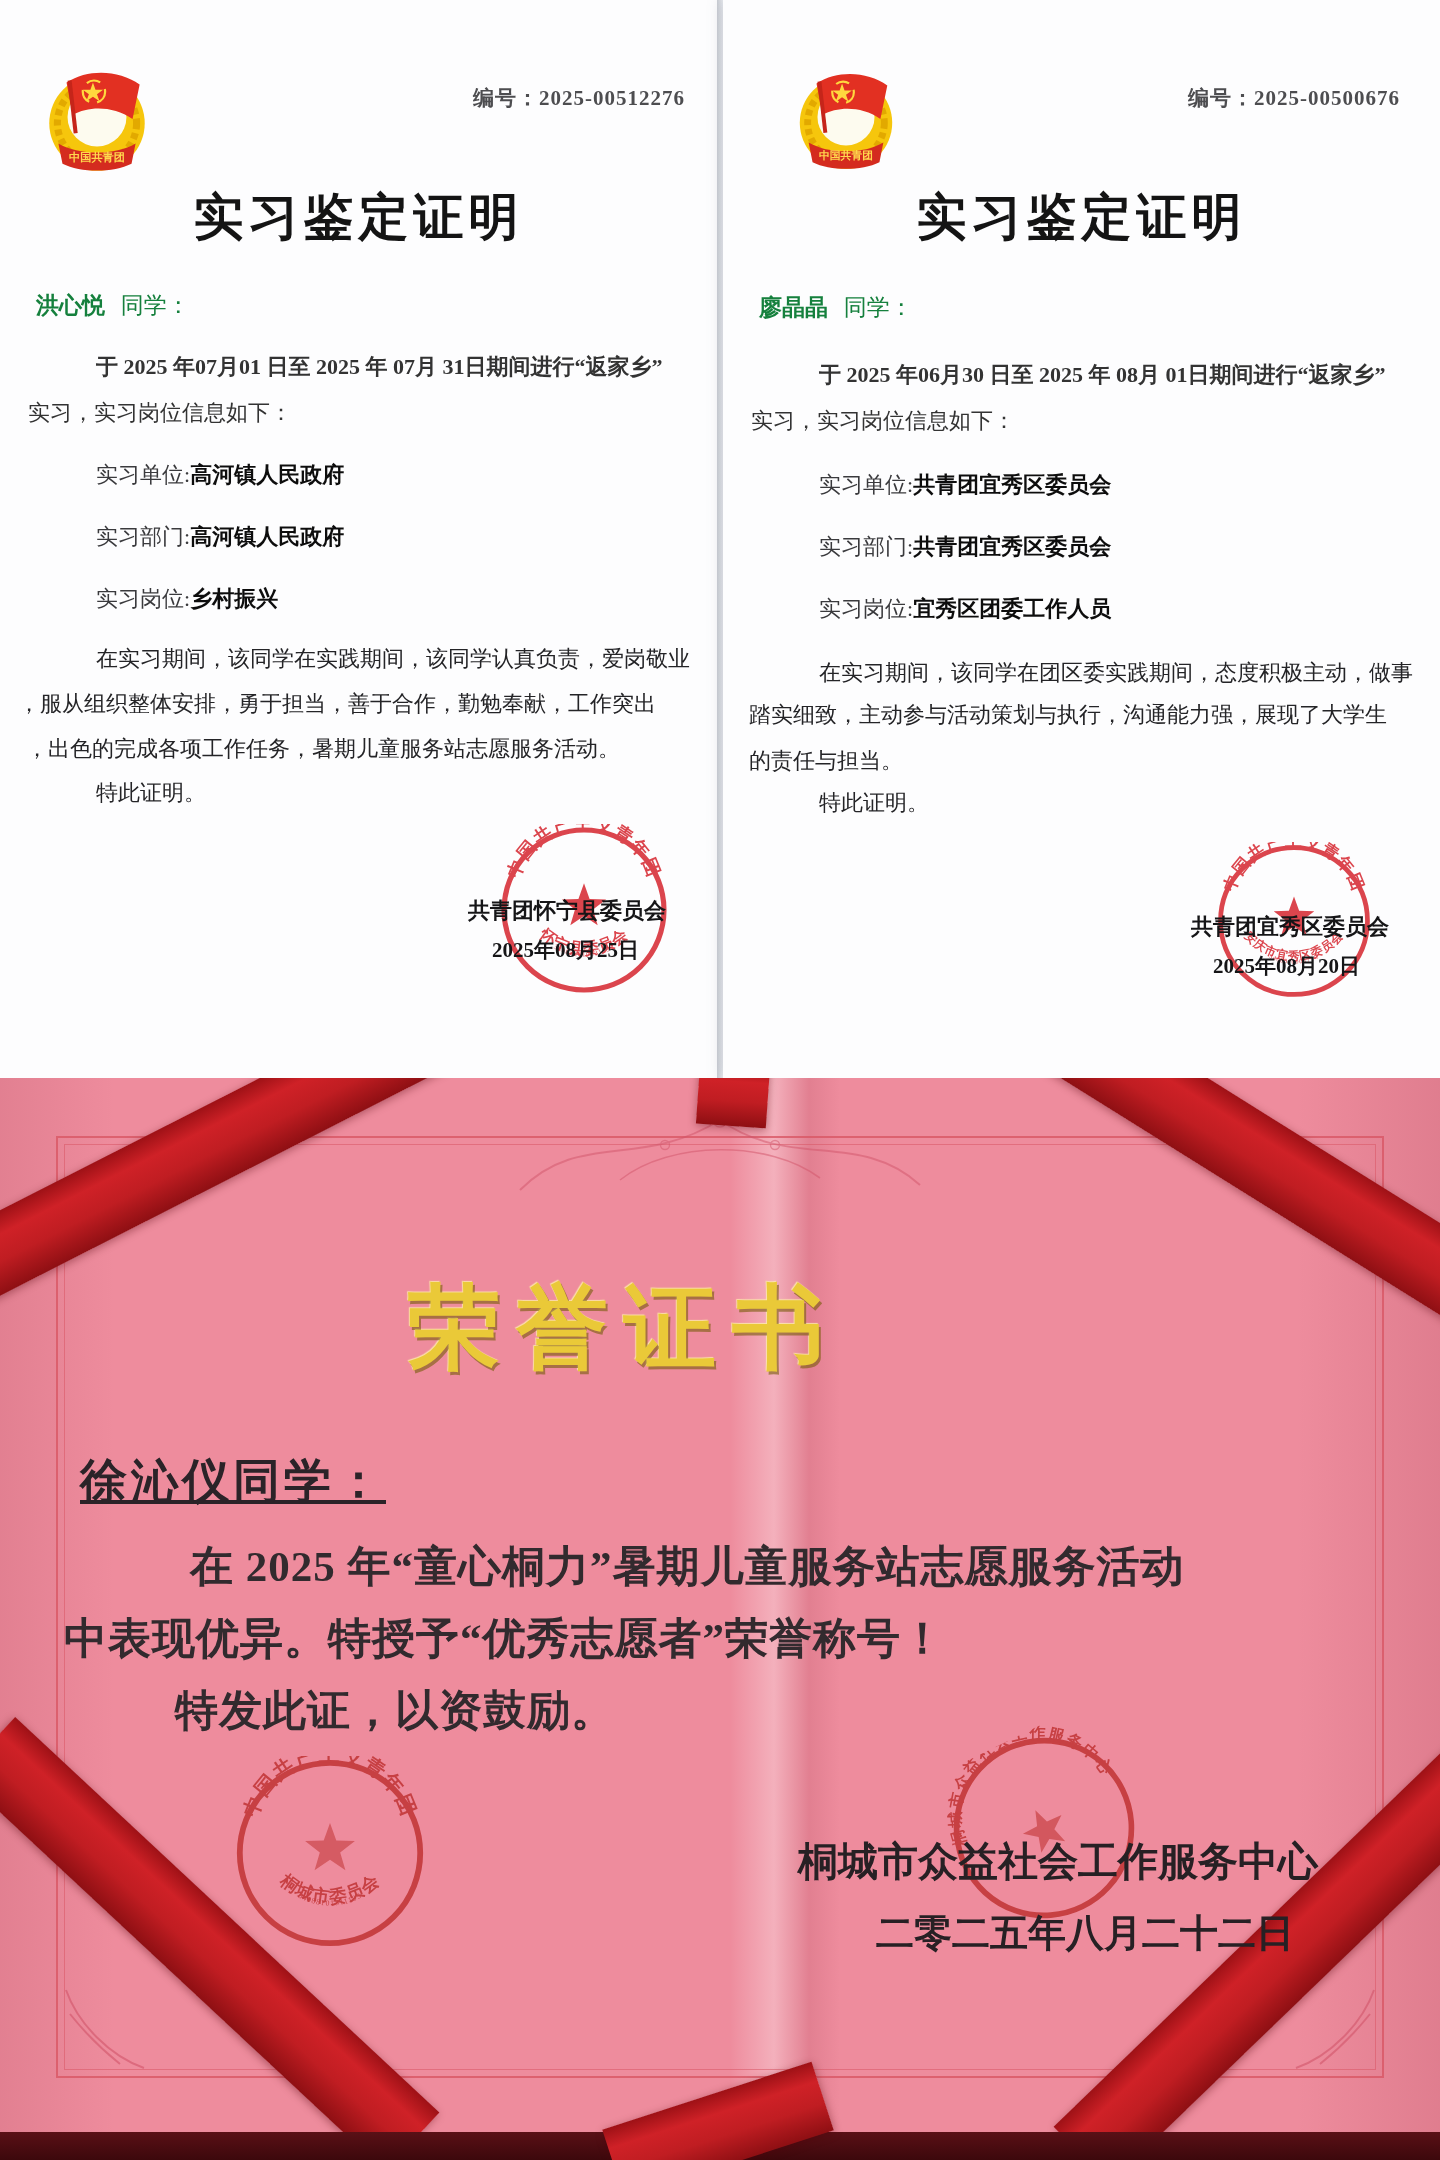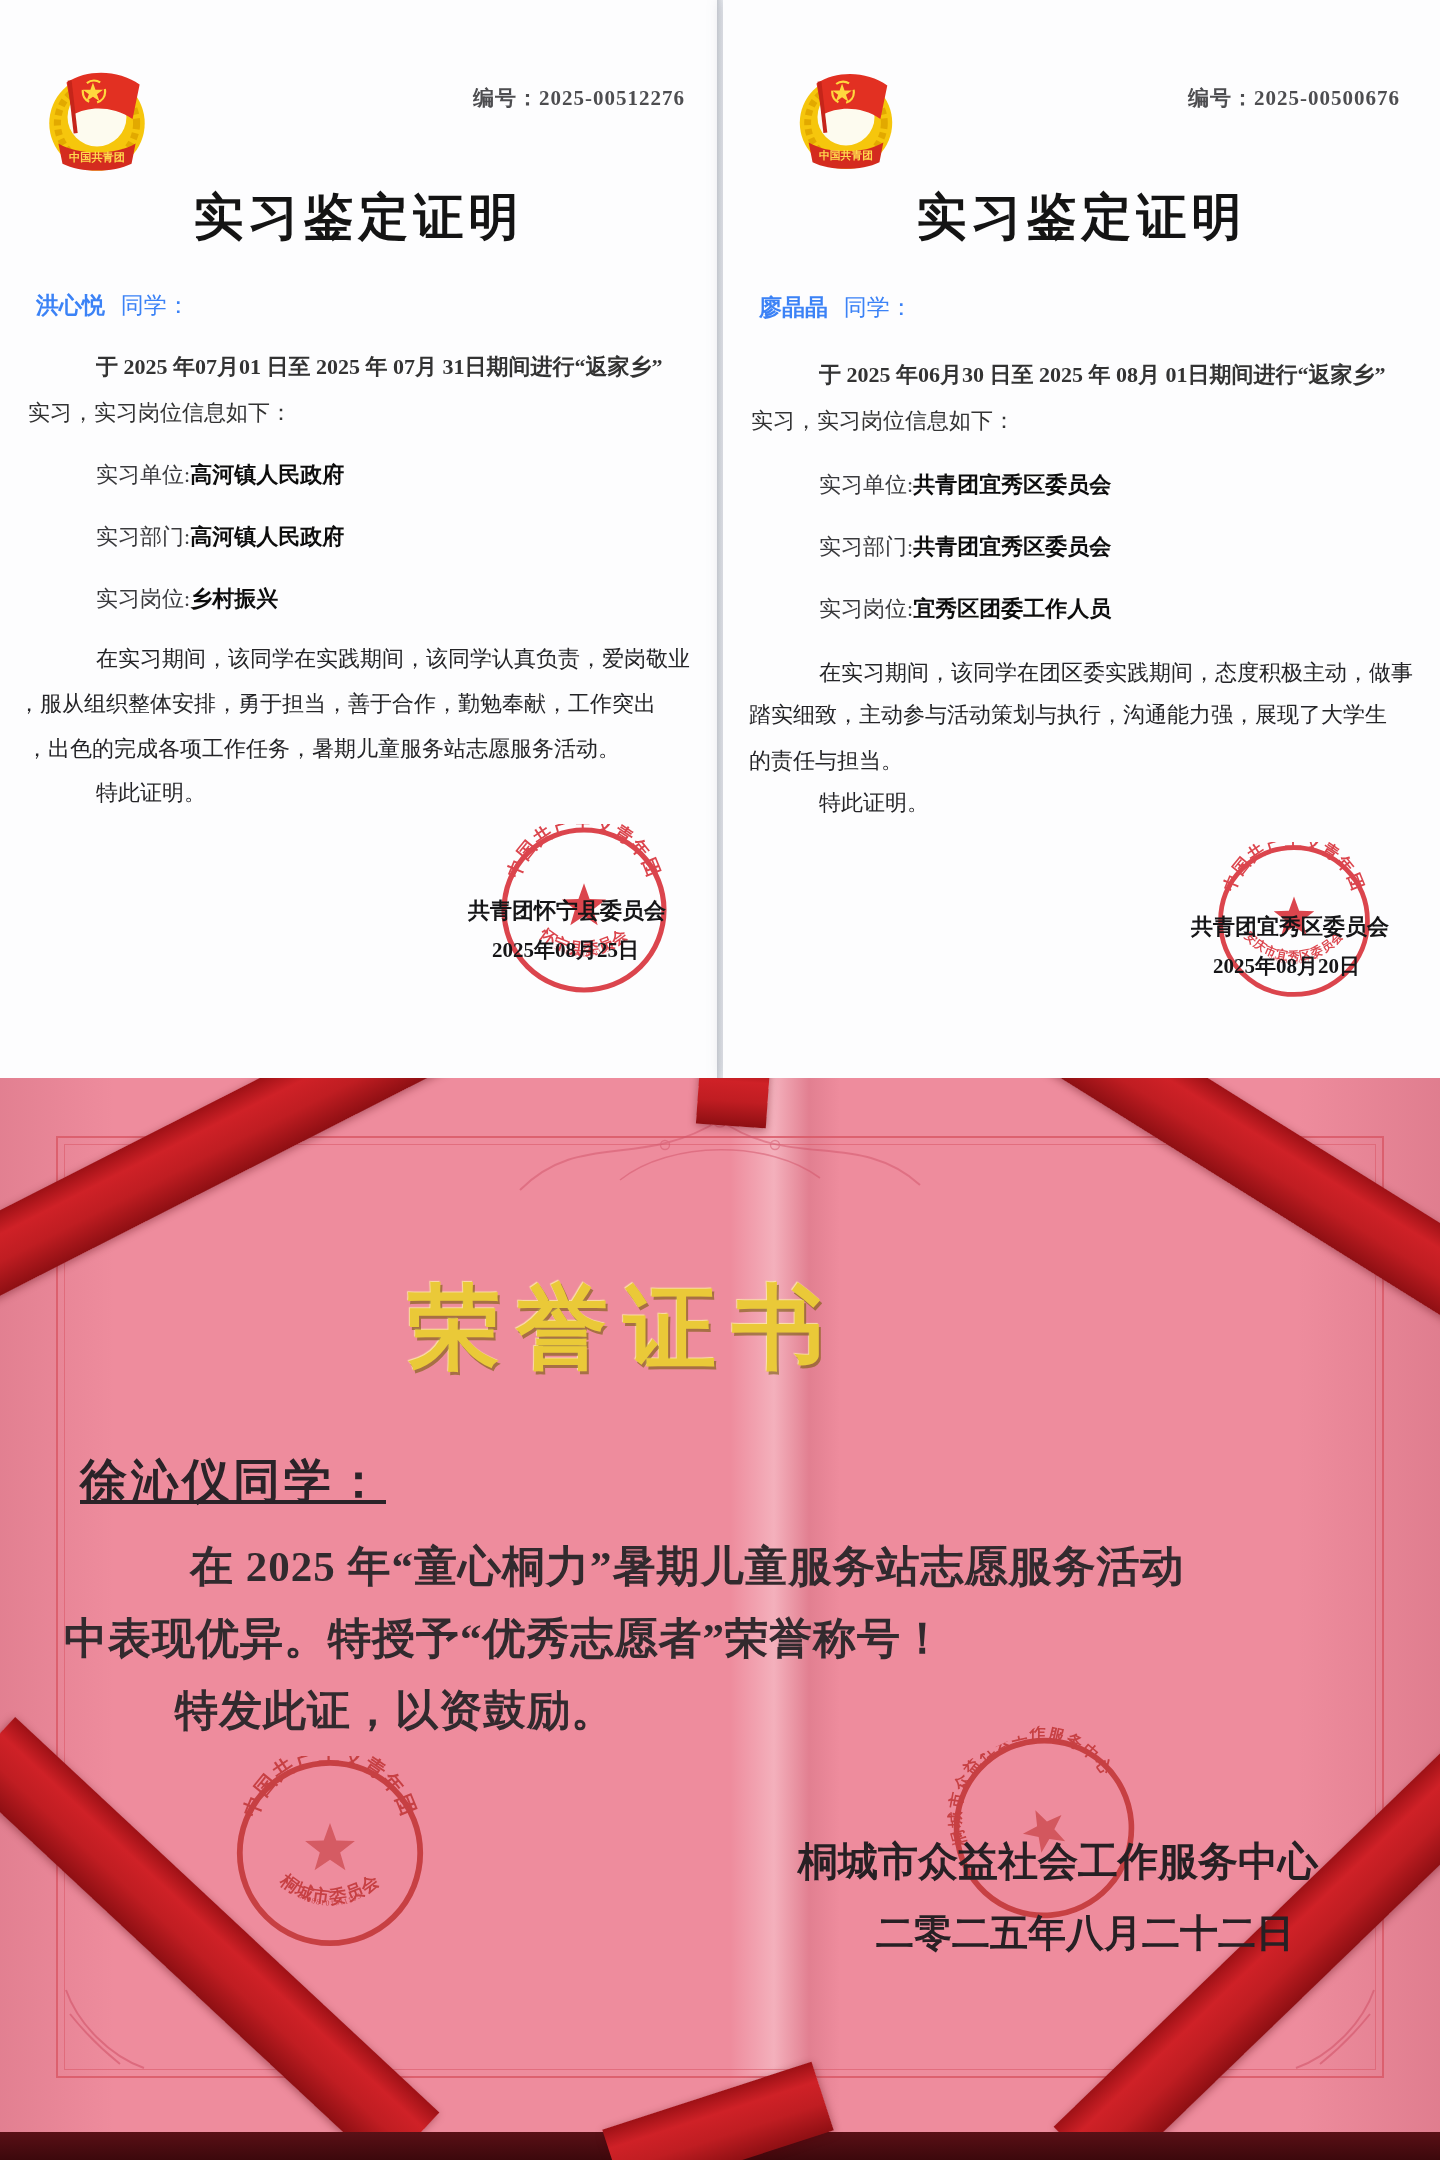--- a/index.html
+++ b/index.html
@@ -12,22 +12,22 @@
   .cert-left{left:0;}
   .cert-right{left:723px;}
   .seam{position:absolute;left:717px;top:0;width:6px;height:1078px;background:linear-gradient(90deg,#c9ccd3,#eceef2);}
 
   .cert .num{position:absolute;top:84px;font-size:21px;font-weight:600;color:#4d4d50;letter-spacing:1px;}
   .cert-left .num{right:32px;}
   .cert-right .num{right:40px;}
   .cert .cert-title{position:absolute;top:184px;left:0;width:100%;text-align:center;font-size:50px;font-weight:bold;color:#141414;letter-spacing:5px;}
   .cert .student{position:absolute;left:36px;font-size:23px;color:#222;}
   .cert-left .student{top:290px;} .cert-right .student{top:292px;}
-  .student .s-name{font-weight:bold;font-family:"Liberation Sans","DejaVu Sans",sans-serif;color:#3b82f6;}
-  .student .s-suffix{margin-left:10px;color:#3b82f6;}
+  .student .s-name{font-weight:bold;font-family:"Liberation Sans","DejaVu Sans",sans-serif;color:#15803d;}
+  .student .s-suffix{margin-left:10px;color:#15803d;}
   .bodyline{position:absolute;font-size:22px;color:#333;white-space:nowrap;}
   .infoline{position:absolute;left:96px;font-size:22px;color:#3a3a3d;white-space:nowrap;}
   .infoline .val{font-weight:bold;font-family:"Liberation Sans","DejaVu Sans",sans-serif;color:#0d0d0d;}
   .evalline{position:absolute;font-size:22px;color:#242427;white-space:nowrap;font-weight:500;}
 
   .orgline{position:absolute;font-size:22px;font-weight:bold;color:#151517;white-space:nowrap;z-index:4;}
   .dateline{position:absolute;font-size:21px;font-weight:bold;color:#151517;white-space:nowrap;z-index:4;}
 
   
   .emblem{position:absolute;}

